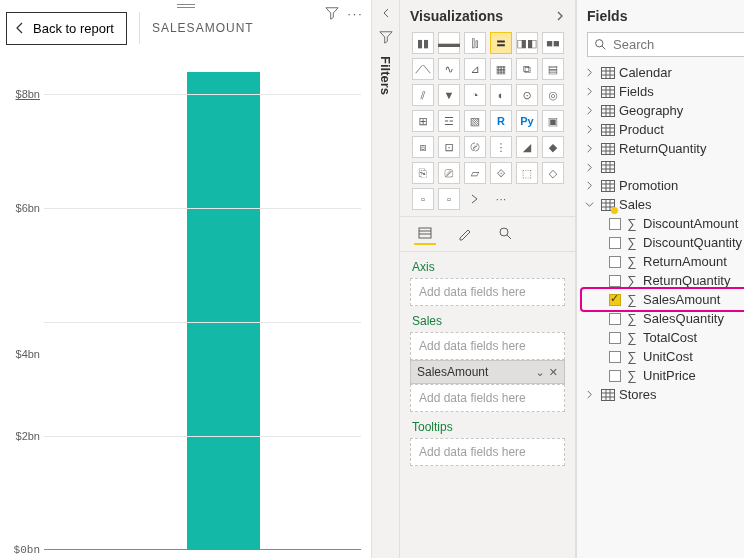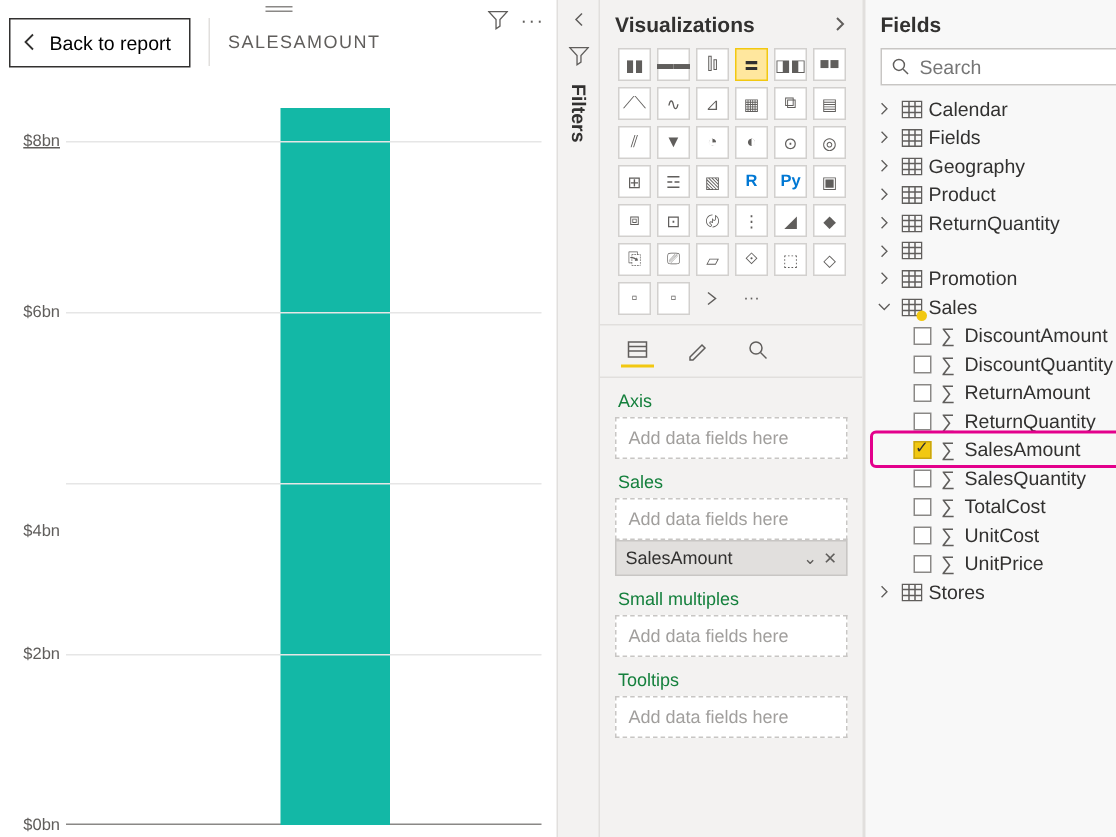--- a/index.html
+++ b/index.html
@@ -88,21 +88,21 @@
         <span>Back to report</span>
       </button>
       <div class="sep-v"></div>
       <div class="chart-title">SALESAMOUNT</div>
     </div>
 
     <div class="plot">
       <div class="plot-grid" id="plot-grid">
         <div class="baseline"></div>
         <div class="bar" id="bar0" style="left: 45%; width: 23%; height: 98.8235%;"></div>
-      <div class="ylabel" style="top: 100%;">$0bn</div>
+      <div class="ylabel" style="top: 100%; font-family: Liberation Mono, monospace;">$0bn</div>
           <div class="gline" style="top: 76.4706%;"></div>
           <div class="ylabel" style="top: 76.4706%;">$2bn</div>
           <div class="gline" style="top: 52.9412%;"></div>
           <div class="ylabel" style="top: 52.9412%; margin-top: 32px;">$4bn</div>
           <div class="gline" style="top: 29.4118%;"></div>
           <div class="ylabel" style="top: 29.4118%;">$6bn</div>
           <div class="gline" style="top: 5.88235%;"></div>
           <div class="ylabel" style="top: 5.88235%; text-decoration: underline;">$8bn</div>
         </div>
     </div>
@@ -205,21 +205,20 @@
       <div class="well-drop">Add data fields here</div>
 
       <div class="well-item">
         <span>SalesAmount</span>
         <span class="controls">
           <span>⌄</span>
           <span>✕</span>
         </span>
       </div>
 
-      <div class="well-label">Small multiples</div>
       <div class="well-drop">Add data fields here</div>
 
       <div class="well-label">Tooltips</div>
       <div class="well-drop">Add data fields here</div>
     </div>
   </div>
 
   <div class="fields-pane">
     <div class="pane-header">
       <span>Fields</span>

